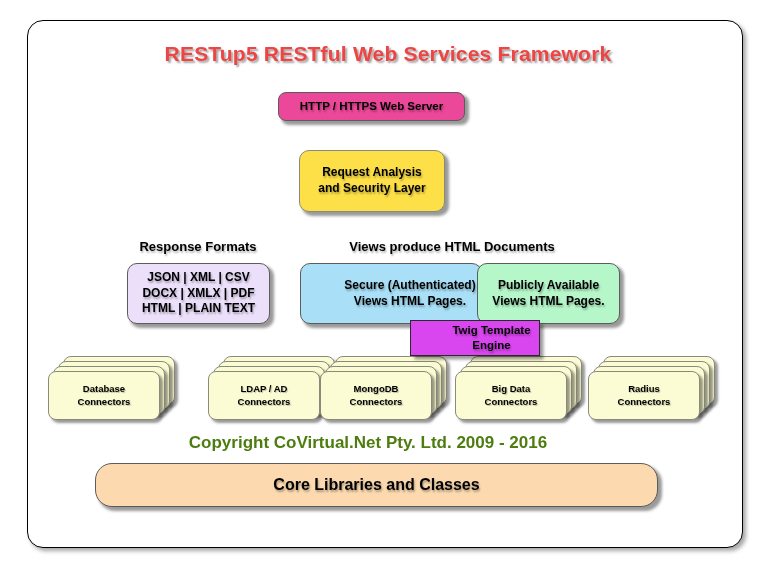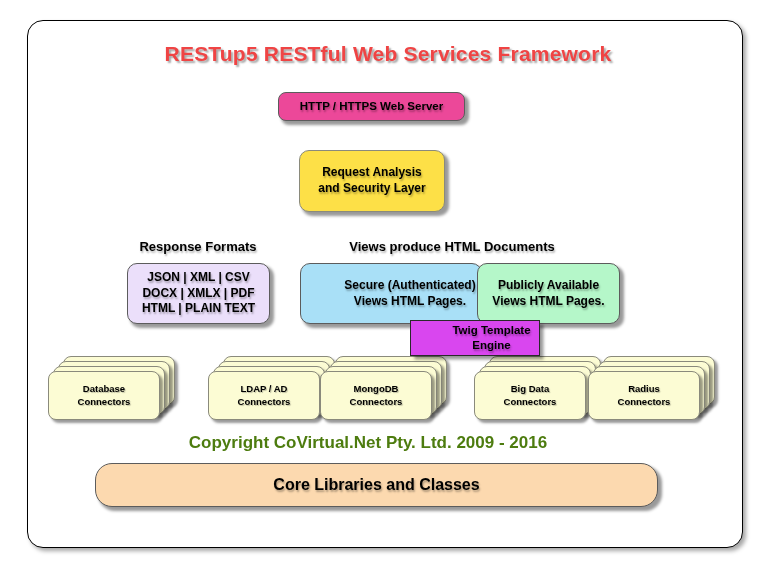--- a/index.html
+++ b/index.html
@@ -70,21 +70,21 @@
   .stack-card.c1 { left: 5px;  top: 10px; }
   .stack-card.c0 {
     left: 0; top: 15px; display: flex; align-items: center; justify-content: center;
     text-align: center; font-size: 9.5px; font-weight: bold;
     white-space: pre-line; line-height: 1.35;
     text-shadow: 1px 1px 1px rgba(0,0,0,0.25);
   }
   .stack-db      { left: 48px; }
   .stack-ldap    { left: 182px; margin-left: 26px; }
   .stack-mongo   { left: 320px; }
-  .stack-bigdata { left: 455px; margin-left: 19px; }
+  .stack-bigdata { left: 455px; }
   .stack-radius  { left: 588px; border-radius: 25px; }
   .copyright {
     position: absolute; left: 68px; top: 433px; width: 600px;
     text-align: center; font-size: 17px; font-weight: bold; color: #4d7c0f;
   }
   .box-core {
     left: 95px; top: 463px; width: 561px; height: 42px;
     background: #fcd9af; border-color: #5c5c5c; border-radius: 17px;
     font-size: 16px;
   }

